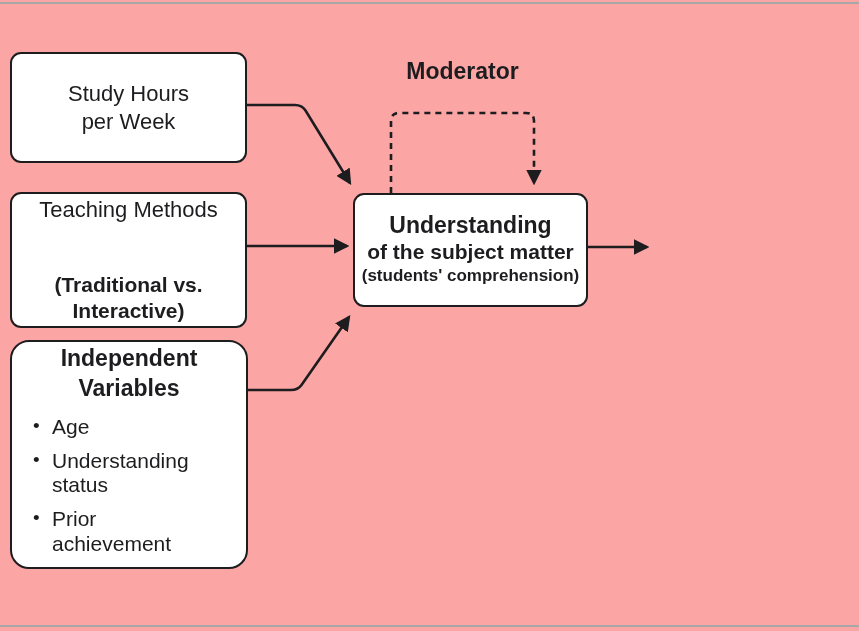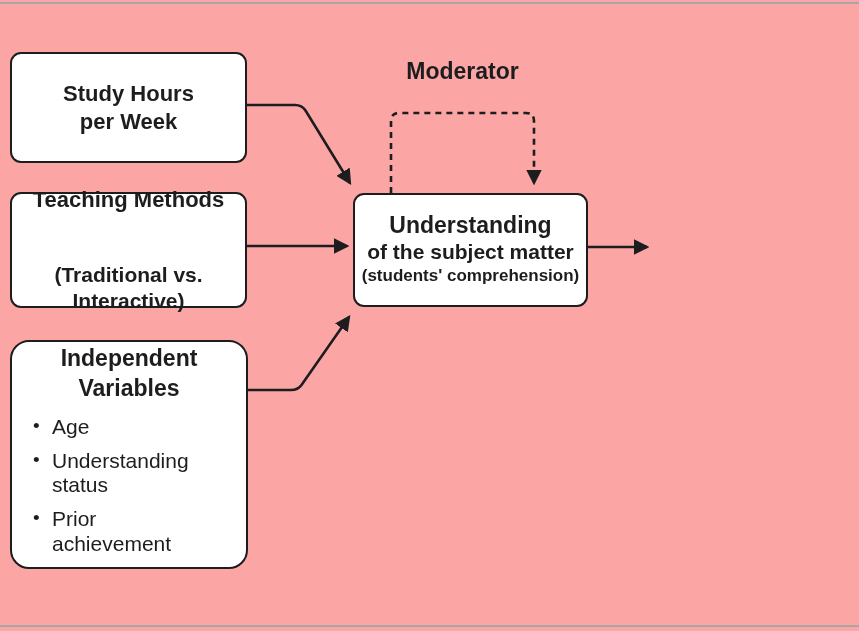--- a/index.html
+++ b/index.html
@@ -39,30 +39,30 @@
     border-radius: 11px;
     display: flex;
     flex-direction: column;
     align-items: center;
     justify-content: center;
     text-align: center;
   }
 
   
   .node.study        { left: 10px;  top: 52px;  width: 237px; height: 111px; }
-  .node.teaching     { left: 10px;  top: 192px; width: 237px; height: 116px; }
+  .node.teaching     { left: 10px;  top: 192px; width: 237px; height: 136px; }
   .node.independent  { left: 10px;  top: 340px; width: 238px; height: 229px;
                        justify-content: flex-start; padding-top: 2px; border-radius: 19px; }
   .node.understanding{ left: 353px; top: 193px; width: 235px; height: 114px; }
   .node.academic     { left: 653px; top: 185px; width: 195px; height: 123px; }
 
   
   .t-main {
     font-size: 22px;
-    font-weight: 700;
+    font-weight: 400;
     line-height: 1.27;
   }
   .node.study .t-main { max-width: 150px; }
   .node.teaching .t-sub { max-width: 175px; margin-top: 48px; }
 
   .t-sub {
     font-size: 21px;
     font-weight: 600;
     line-height: 1.25;
   }

